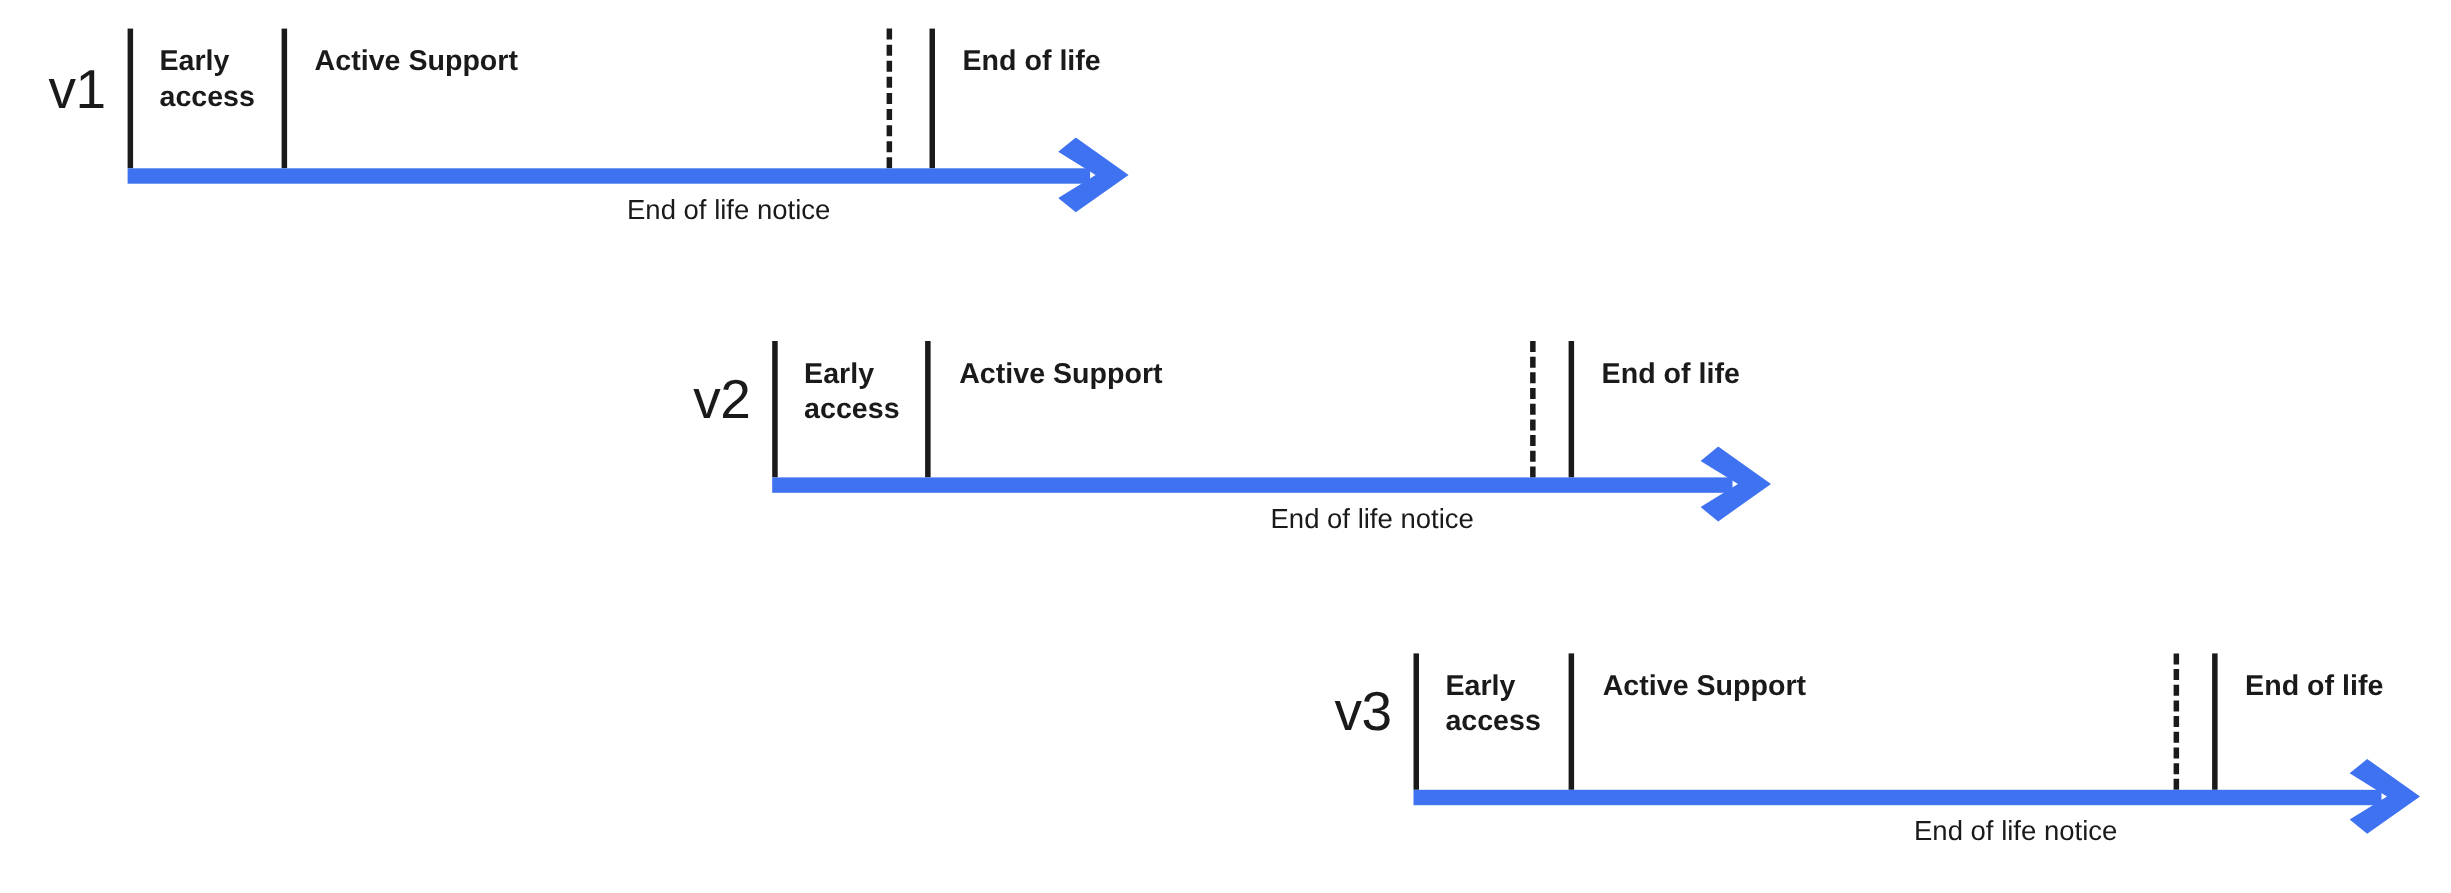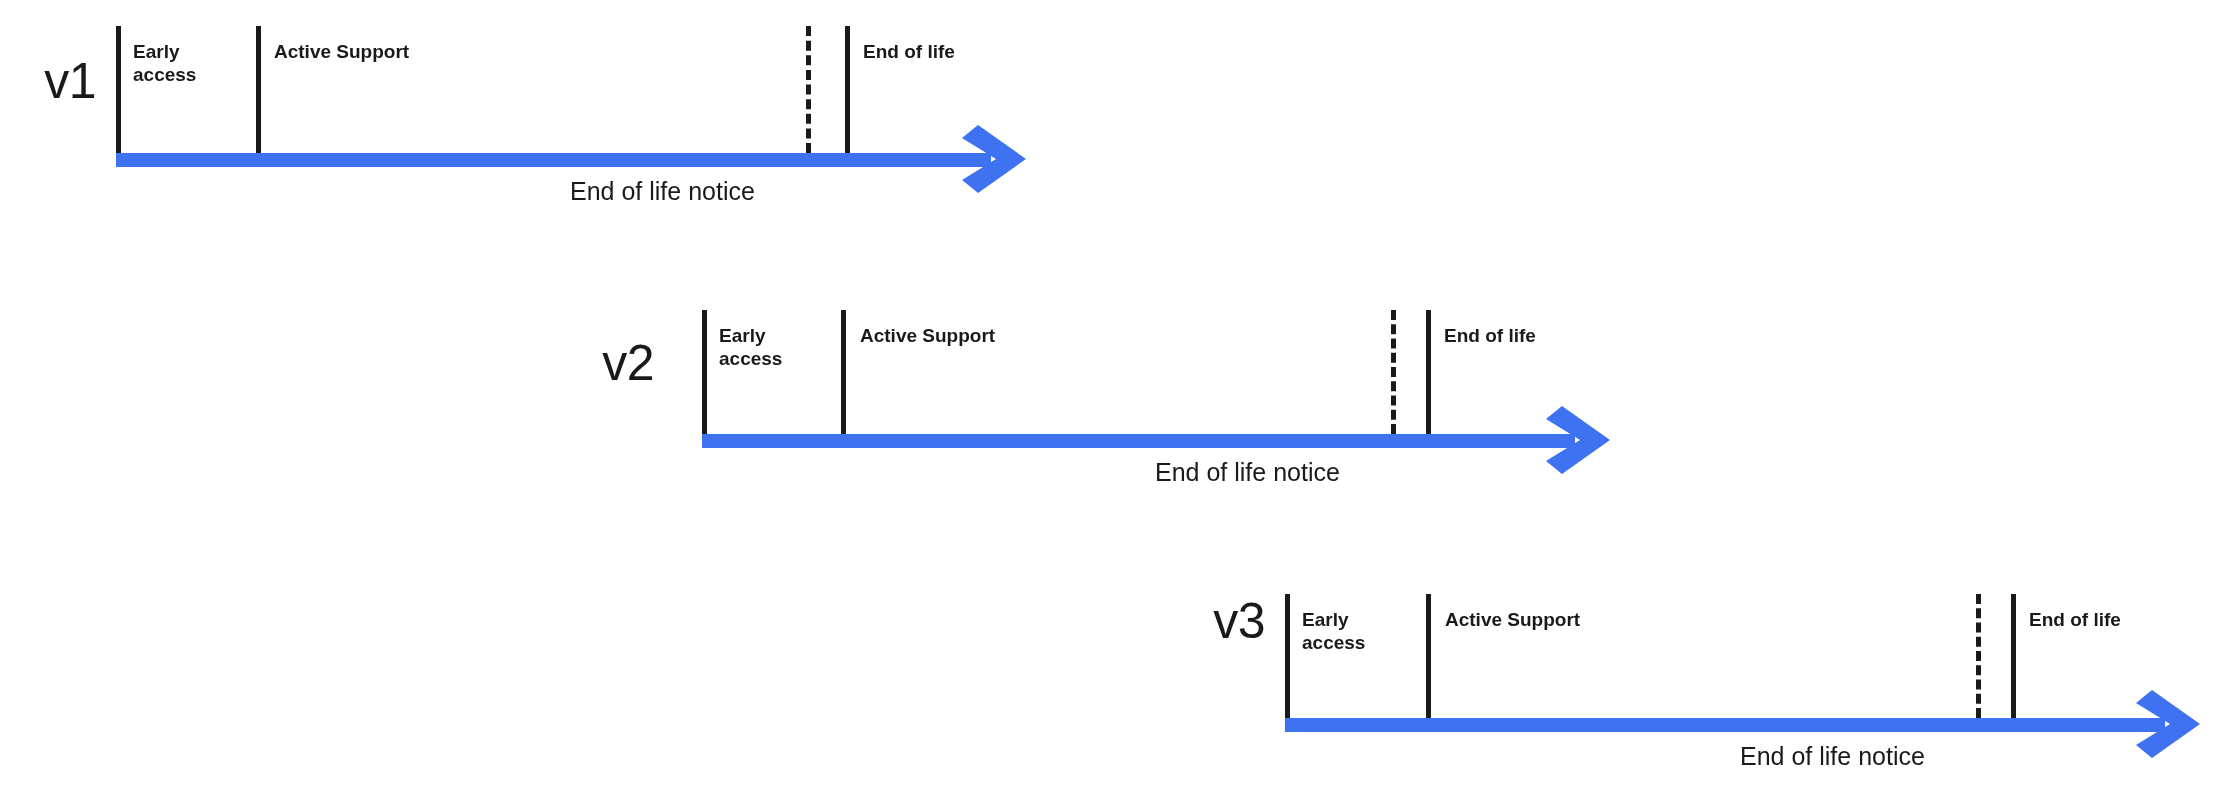--- a/index.html
+++ b/index.html
@@ -54,25 +54,26 @@
   
   .tick-dashed {
     position: absolute;
     width: 0px;
     border-left: 5px dashed #1a1a1a;
   }
 
   
   .phase-label {
     position: absolute;
-    font-size: 19px;
+    font-size: 26px;
     font-weight: 700;
     color: #1a1a1a;
     line-height: 1.22;
     white-space: pre-line;
+    margin-left: 12px;
   }
 
   
   .bar {
     position: absolute;
     height: 14px;
     background: #3f72f0;
   }
 
   
@@ -115,21 +116,21 @@
       <svg width="70" height="70" viewBox="0 0 70 70" aria-hidden="true">
         <polygon points="16,0 64,34 16,68 0,55 34,34 0,13" fill="#3f72f0"></polygon>
       </svg>
     </div>
 
     <div class="notice-label" style="left:570px; top:176px;">End of life notice</div>
   </div>
 
   <div class="timeline">
 
-    <div class="version-label" style="left:582px; top:338px; width:72px;">v2</div>
+    <div class="version-label" style="left:610px; top:338px; width:72px;">v2</div>
 
     <div class="tick" style="left:702px; top:310px; height:124px;"></div>
     <div class="tick" style="left:841px; top:310px; height:124px;"></div>
     <div class="tick-dashed" style="left:1391px; top:310px; height:124px;"></div>
     <div class="tick" style="left:1426px; top:310px; height:124px;"></div>
 
     <div class="phase-label" style="left:719px; top:324px; width:115px;">Early
 access</div>
     <div class="phase-label" style="left:860px; top:324px;">Active Support</div>
     <div class="phase-label" style="left:1444px; top:324px;">End of life</div>
@@ -139,21 +140,21 @@
       <svg width="70" height="70" viewBox="0 0 70 70" aria-hidden="true">
         <polygon points="16,0 64,34 16,68 0,55 34,34 0,13" fill="#3f72f0"></polygon>
       </svg>
     </div>
 
     <div class="notice-label" style="left:1155px; top:457px;">End of life notice</div>
   </div>
 
   <div class="timeline">
 
-    <div class="version-label" style="left:1193px; top:596px; width:72px;">v3</div>
+    <div class="version-label" style="left:1193px; top:622px; width:72px;">v3</div>
 
     <div class="tick" style="left:1285px; top:594px; height:124px;"></div>
     <div class="tick" style="left:1426px; top:594px; height:124px;"></div>
     <div class="tick-dashed" style="left:1976px; top:594px; height:124px;"></div>
     <div class="tick" style="left:2011px; top:594px; height:124px;"></div>
 
     <div class="phase-label" style="left:1302px; top:608px; width:115px;">Early
 access</div>
     <div class="phase-label" style="left:1445px; top:608px;">Active Support</div>
     <div class="phase-label" style="left:2029px; top:608px;">End of life</div>

